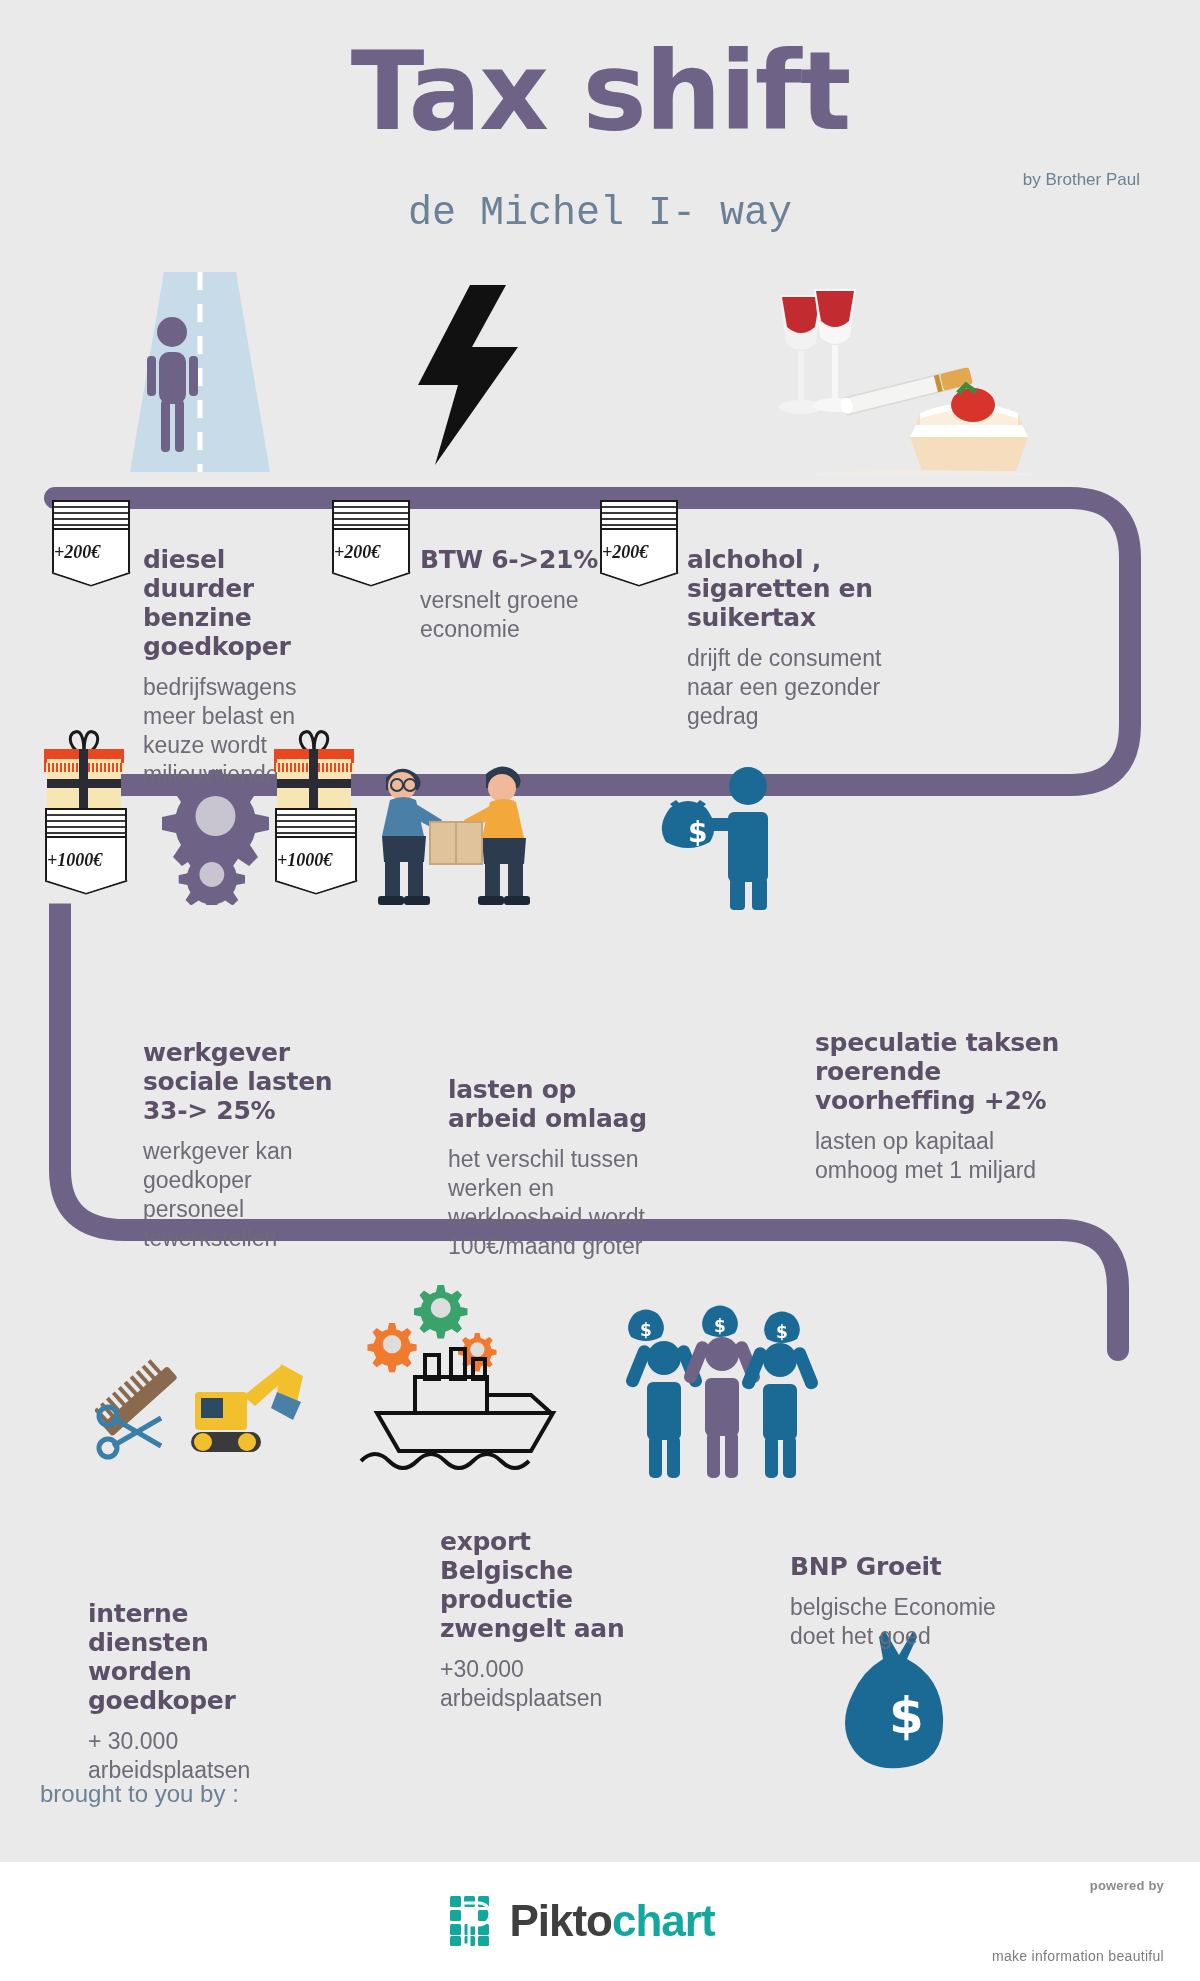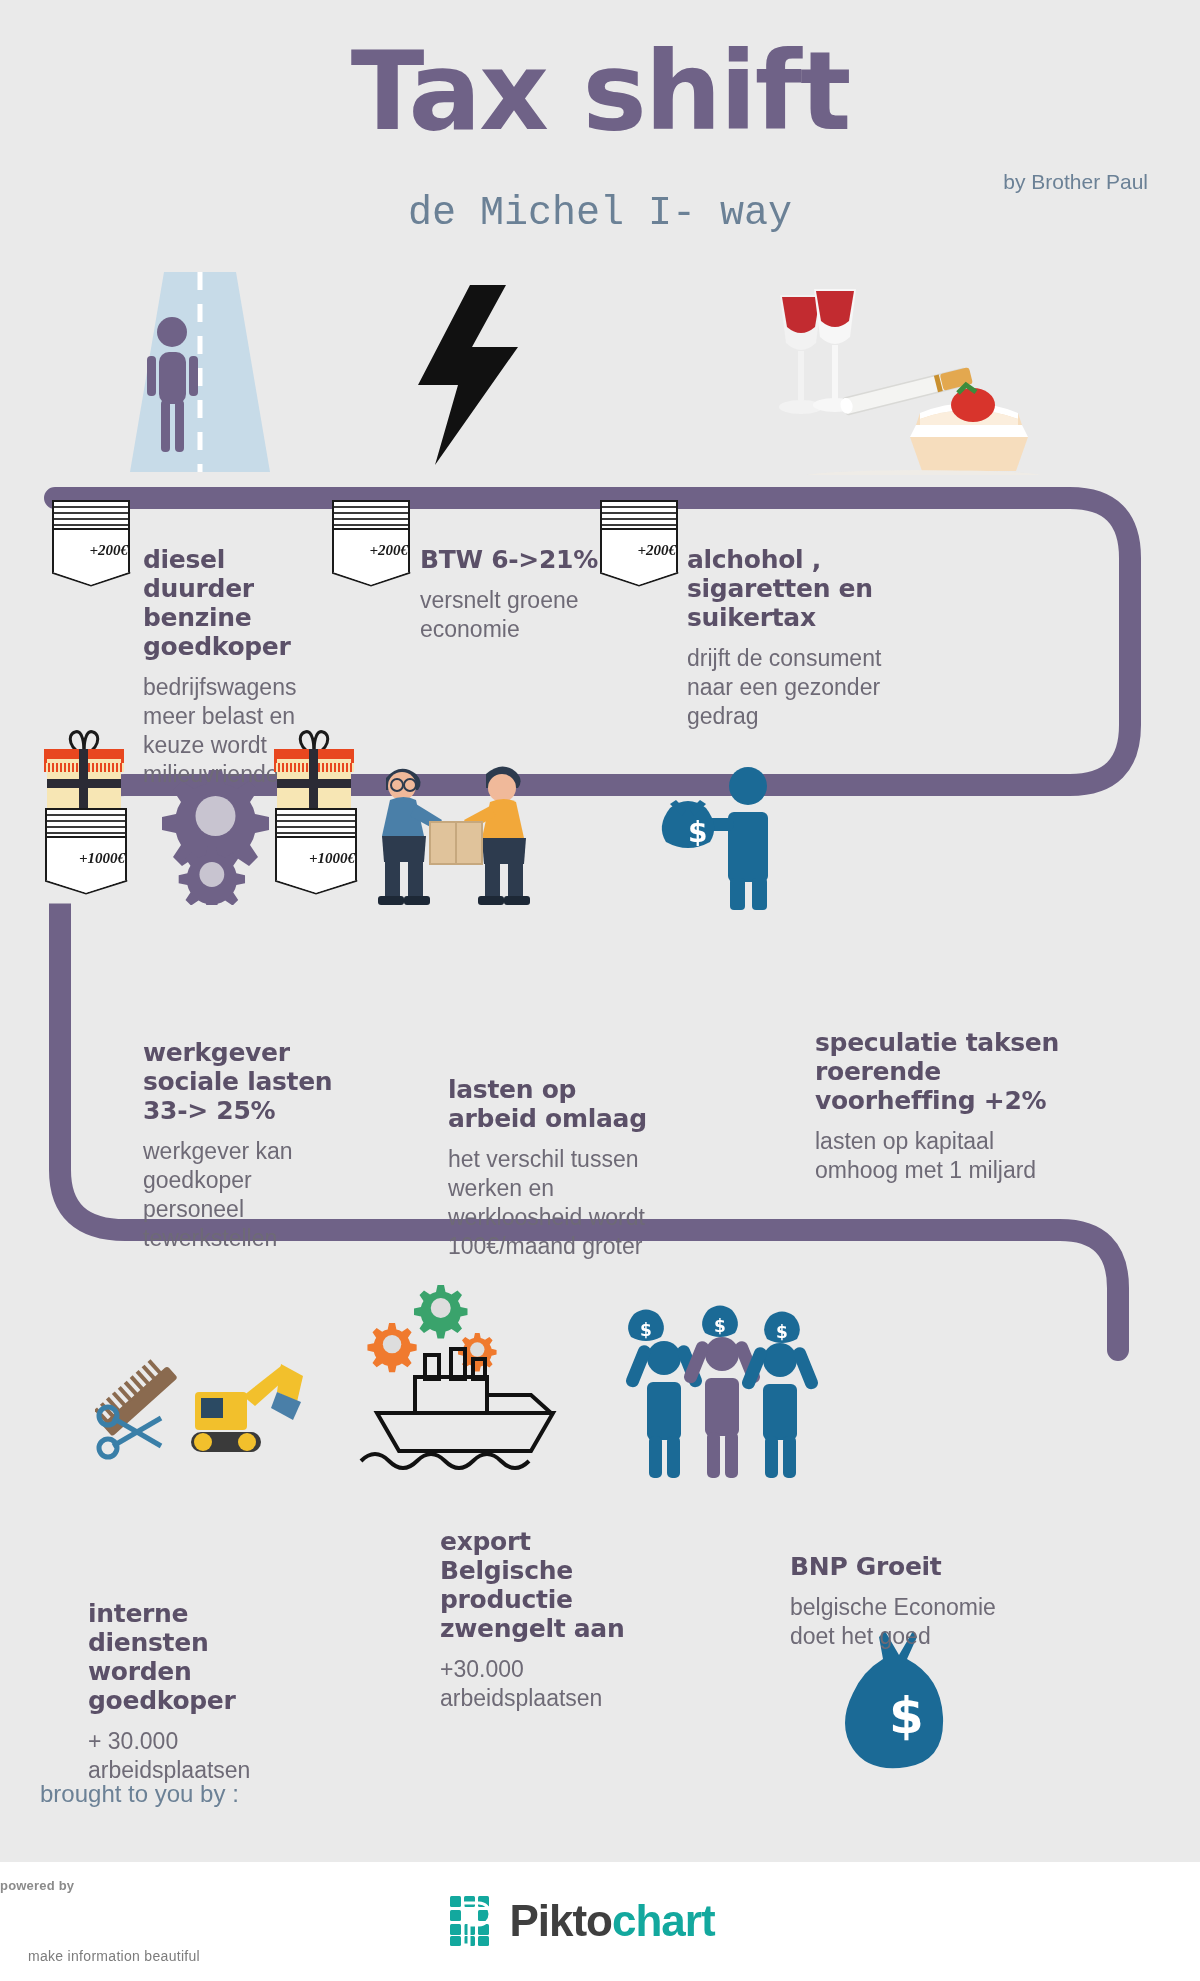--- a/index.html
+++ b/index.html
@@ -26,22 +26,22 @@
     font-family:"DejaVu Sans", sans-serif;
   }
   .subtitle{
     position:absolute;left:0;top:192px;width:1200px;
     text-align:center;
     font-size:40px;line-height:44px;
     color:#6b8196;
     font-family:Liberation Mono, monospace;
   }
   .byline{
-    position:absolute;right:52px;top:170px;
-    font-size:21px;color:#6b8196;
+    position:absolute;right:60px;top:170px;
+    font-size:17px;color:#6b8196;
   }
 
   
   .snake{position:absolute;left:0;top:470px;width:1200px;height:1130px;}
 
   
   .ribbon{
     position:absolute;width:78px;height:95px;
     background:#ffffff;border:2.5px solid #1a1a1a;
     box-sizing:border-box;
@@ -50,22 +50,22 @@
   .ribbon .lines{
     position:absolute;left:0;right:0;top:0;height:26px;
     background:repeating-linear-gradient(
       to bottom,
       #ffffff 0px,#ffffff 4px,
       #3a3a3a 4px,#3a3a3a 6px);
     border-bottom:2px solid #1a1a1a;
   }
   .ribbon .amt{
     position:absolute;left:0;right:0;top:40px;
-    text-align:right;
-    font-size:15px;font-weight:bold;font-style:italic;
+    text-align:left;
+    font-size:18px;font-weight:bold;font-style:italic;
     color:#1a1a1a;
     font-family:"Liberation Serif", serif;
   }
   .ribbon .notch{
     position:absolute;left:-2.5px;right:-2.5px;bottom:-2.5px;height:24px;
     background:#eaeaea;
     clip-path:polygon(0 100%,0 0,50% 55%,100% 0,100% 100%);
   }
   .ribbon .notch::before{
     content:"";position:absolute;left:0;top:0;width:100%;height:100%;
@@ -104,21 +104,21 @@
 
   
   .brought{
     position:absolute;left:40px;top:1780px;
     font-size:24px;color:#6b8196;
   }
   .footbar{
     position:absolute;left:0;top:1862px;width:1200px;height:119px;
     background:#ffffff;
   }
-  .pk{position:absolute;left:0;top:1878px;width:1164px;text-align:left;}
+  .pk{position:absolute;left:0;top:1878px;width:1164px;text-align:right;}
   .pk .pw{font-size:13px;color:#8b8b8b;font-weight:bold;letter-spacing:.2px;}
   .pk .row{display:flex;align-items:center;justify-content:center;margin-top:2px;}
   .pk .word{font-size:44px;line-height:44px;font-weight:bold;letter-spacing:-1px;}
   .pk .w1{color:#3f3f3f;}
   .pk .w2{color:#13a89e;}
   .pk .tag{font-size:14px;color:#7c7c7c;margin-top:1px;letter-spacing:.3px;padding-left:28px;}
 </style>
 </head>
 <body>
 

